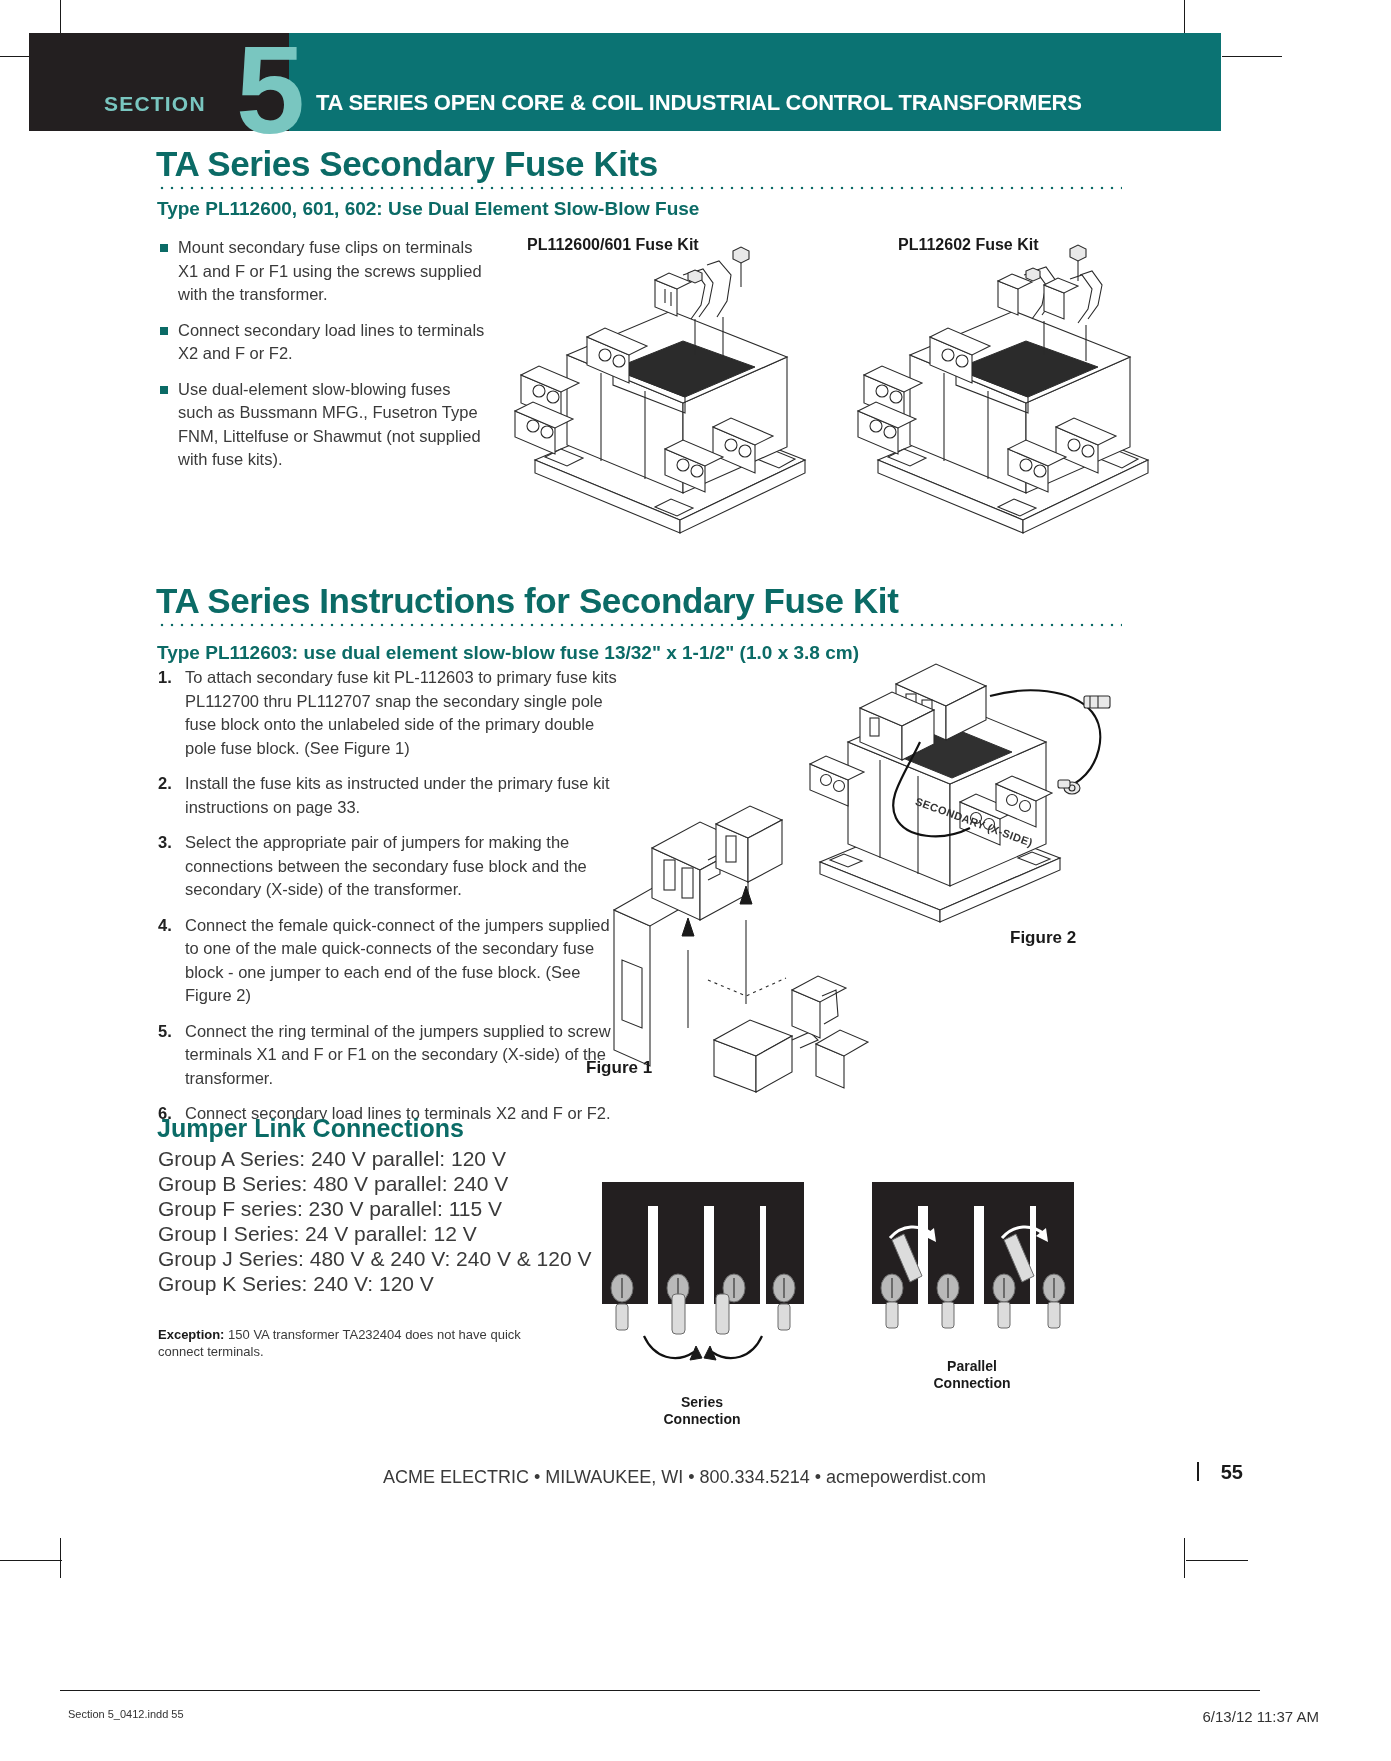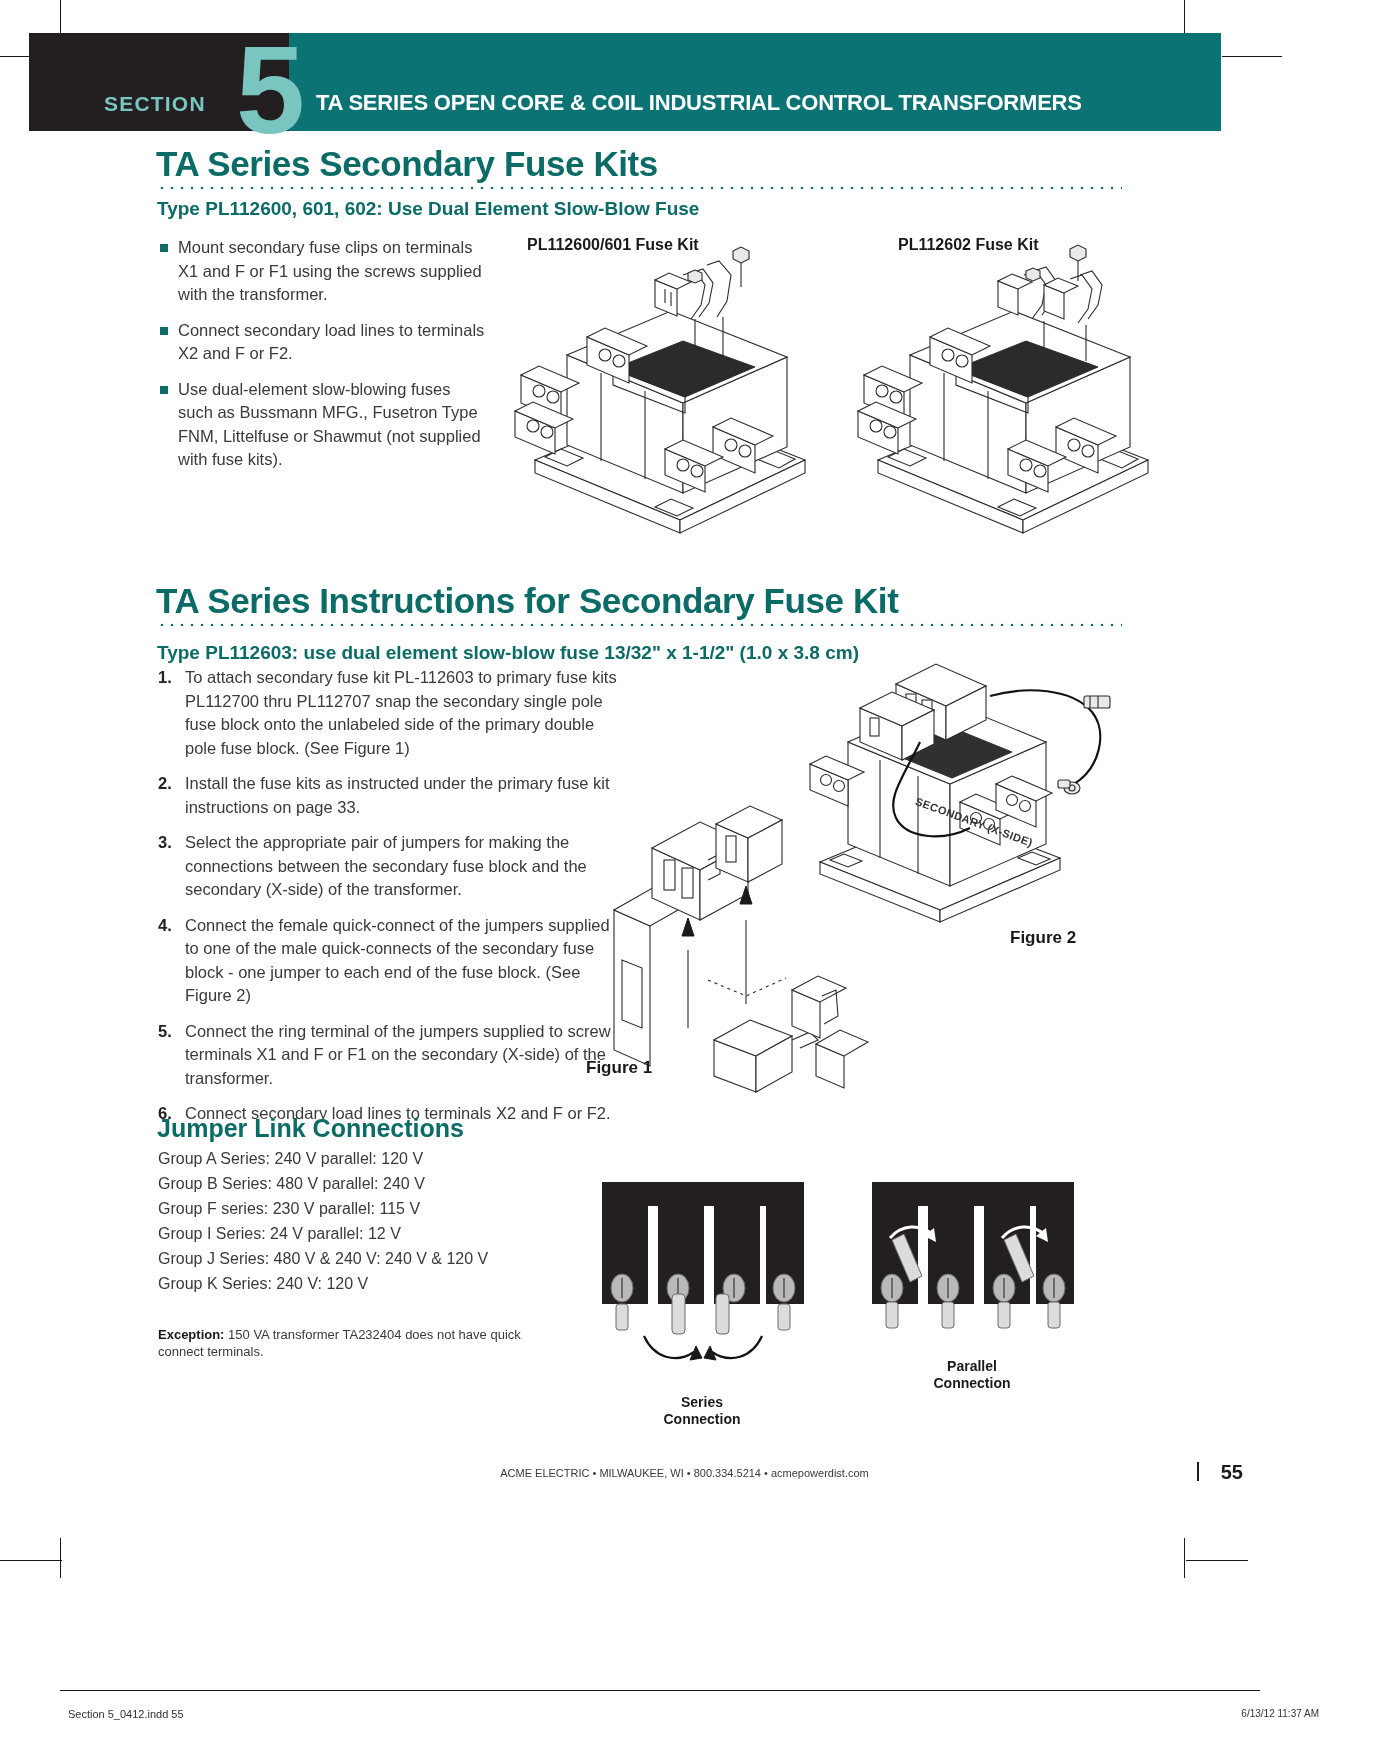--- a/index.html
+++ b/index.html
@@ -145,21 +145,21 @@
     left: 0;
     top: 0;
     font-weight: bold;
     color: #222222;
   }
 
   .group-list {
     position: absolute;
     left: 158px;
     top: 1146px;
-    font-size: 16px;
+    font-size: 21px;
     line-height: 25px;
     color: #3a3a3a;
   }
 
   .exception {
     position: absolute;
     left: 158px;
     top: 1326px;
     width: 390px;
     font-size: 13px;
@@ -202,21 +202,21 @@
     letter-spacing: 0.4px;
   }
 
   
   .footer-text {
     position: absolute;
     left: 0;
     top: 1467px;
     width: 1369px;
     text-align: center;
-    font-size: 11px;
+    font-size: 18px;
     color: #3a3a3a;
   }
   .page-num {
     position: absolute;
     right: 148px;
     top: 1461px;
     font-size: 20px;
     font-weight: bold;
     color: #1a1a1a;
   }
@@ -232,21 +232,21 @@
     position: absolute;
     left: 68px;
     top: 1708px;
     font-size: 11px;
     color: #333;
   }
   .print-footer-right {
     position: absolute;
     right: 72px;
     top: 1708px;
-    font-size: 10px;
+    font-size: 15px;
     color: #333;
   }
 
   
   .art { position: absolute; }
   svg { display: block; overflow: visible; }
   .ln  { fill: none; stroke: #2b2b2b; stroke-width: 1.1; }
   .ln2 { fill: #ffffff; stroke: #2b2b2b; stroke-width: 1.1; }
   .lnf { fill: #e9e9e9; stroke: #2b2b2b; stroke-width: 1.1; }
   .lnd { fill: #1a1a1a; stroke: #1a1a1a; stroke-width: 1; }

